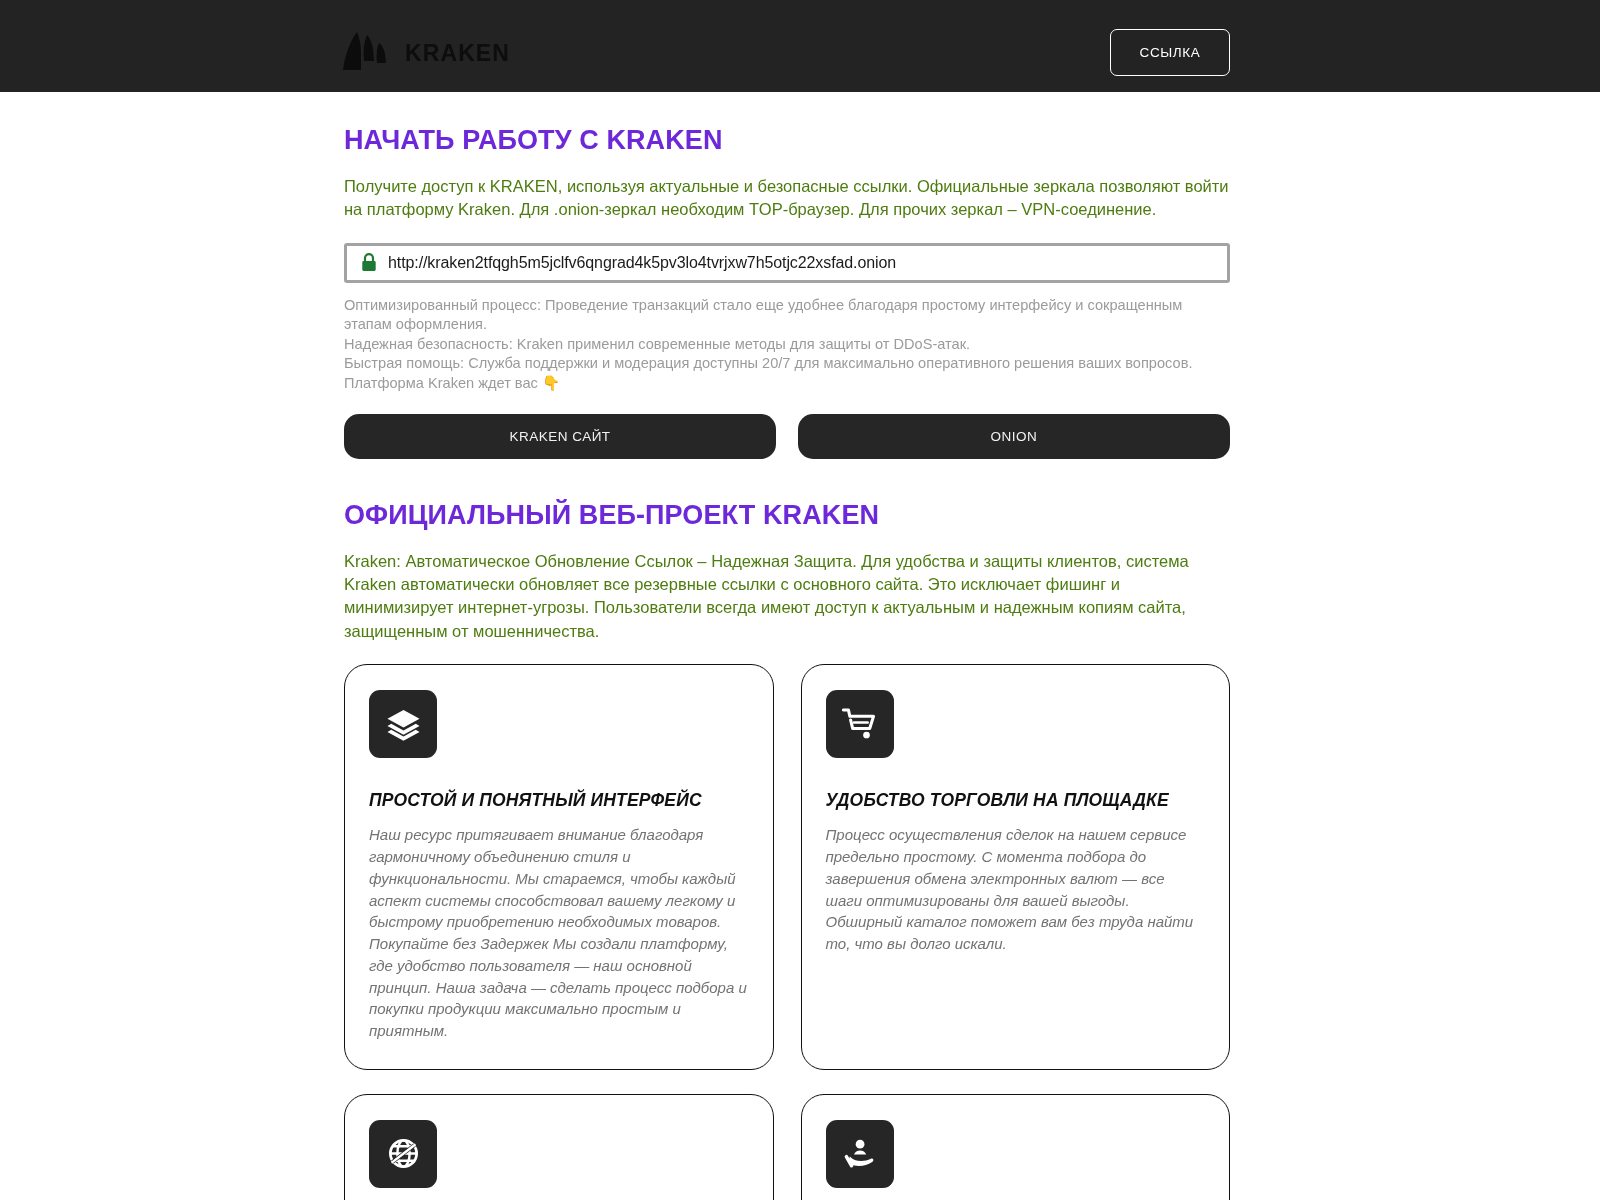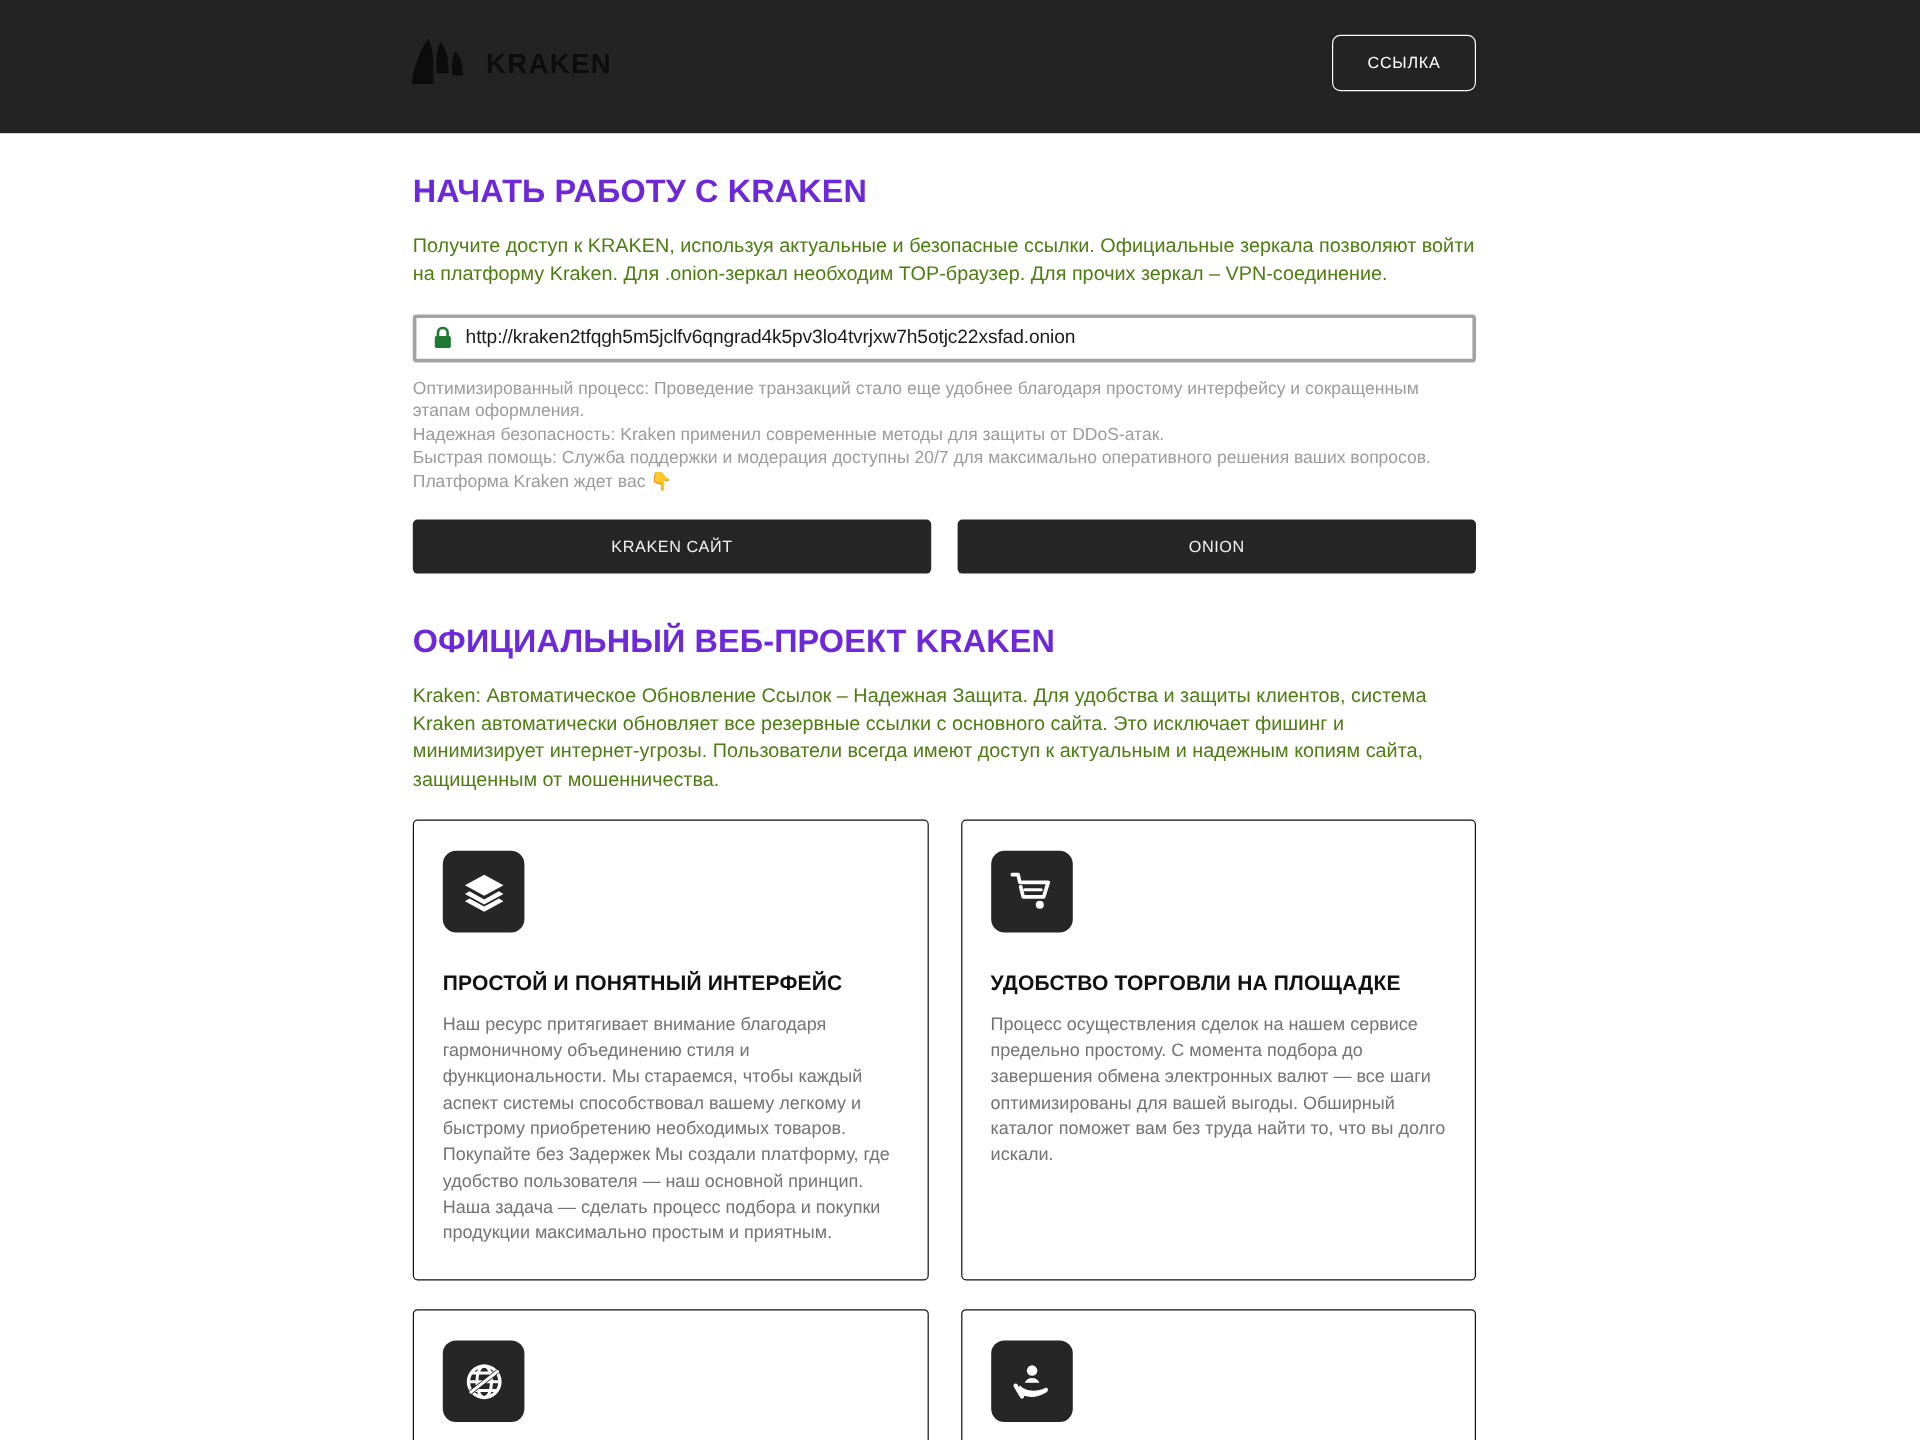--- a/index.html
+++ b/index.html
@@ -6,21 +6,21 @@
   * { margin:0; padding:0; box-sizing:border-box; }
   html, body {
     width:1600px; height:1200px;
     background:#ffffff;
     font-family:"Liberation Sans", sans-serif;
     overflow:hidden;
   }
 
   
   .site-header{
-    height:111px;
+    height:92px;
     background:#232323;
     display:flex;
     align-items:center;
     position:relative;
   }
   .brand{
     position:absolute;
     left:341px; top:28px;
     display:flex; align-items:center; gap:12px;
     height:50px;
@@ -106,39 +106,40 @@
     display:flex;
     gap:22px;
     margin-bottom:41px;
   }
   .action-btn{
     flex:1 1 0;
     height:45px;
     background:#262626;
     color:#f2f2f2;
     border:none;
-    border-radius:4px;
+    border-radius:15px;
     font-size:13.5px;
     font-family:"Liberation Sans", sans-serif;
     letter-spacing:0.5px;
     cursor:pointer;
     display:flex; align-items:center; justify-content:center;
   }
 
   
   .card-grid{
     display:grid;
     grid-template-columns:1fr 1fr;
     gap:24px 27px;
   }
   .card{
     border:1.6px solid #111111;
-    border-radius:4px;
+    border-radius:23px;
     padding:25px 24px 27px 24px;
     background:#ffffff;
+    font-style:italic;
   }
   .card-icon{
     width:68px; height:68px;
     background:#262626;
     border-radius:11px;
     display:flex; align-items:center; justify-content:center;
     margin-bottom:32px;
   }
   .card-icon svg{ width:35px; height:35px; fill:#ffffff; }
   .card-title{

